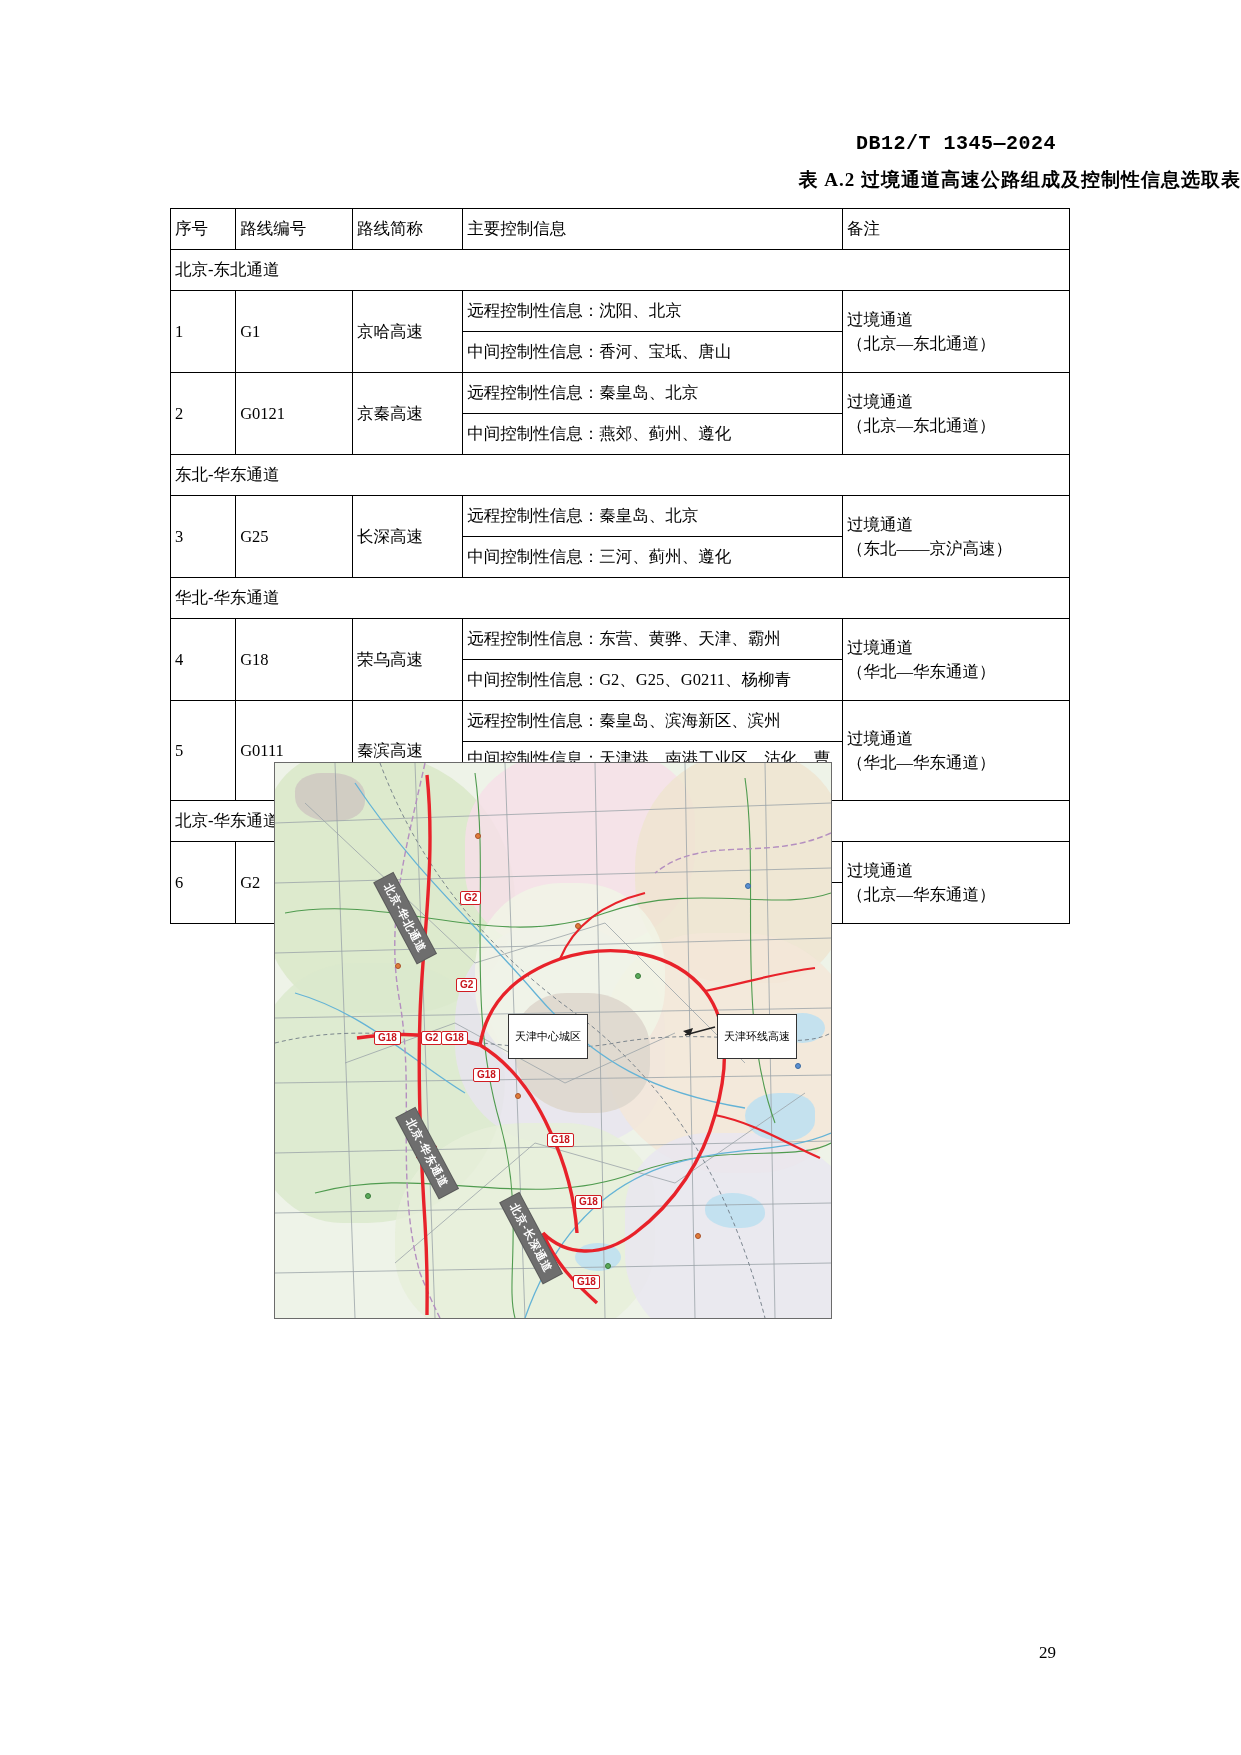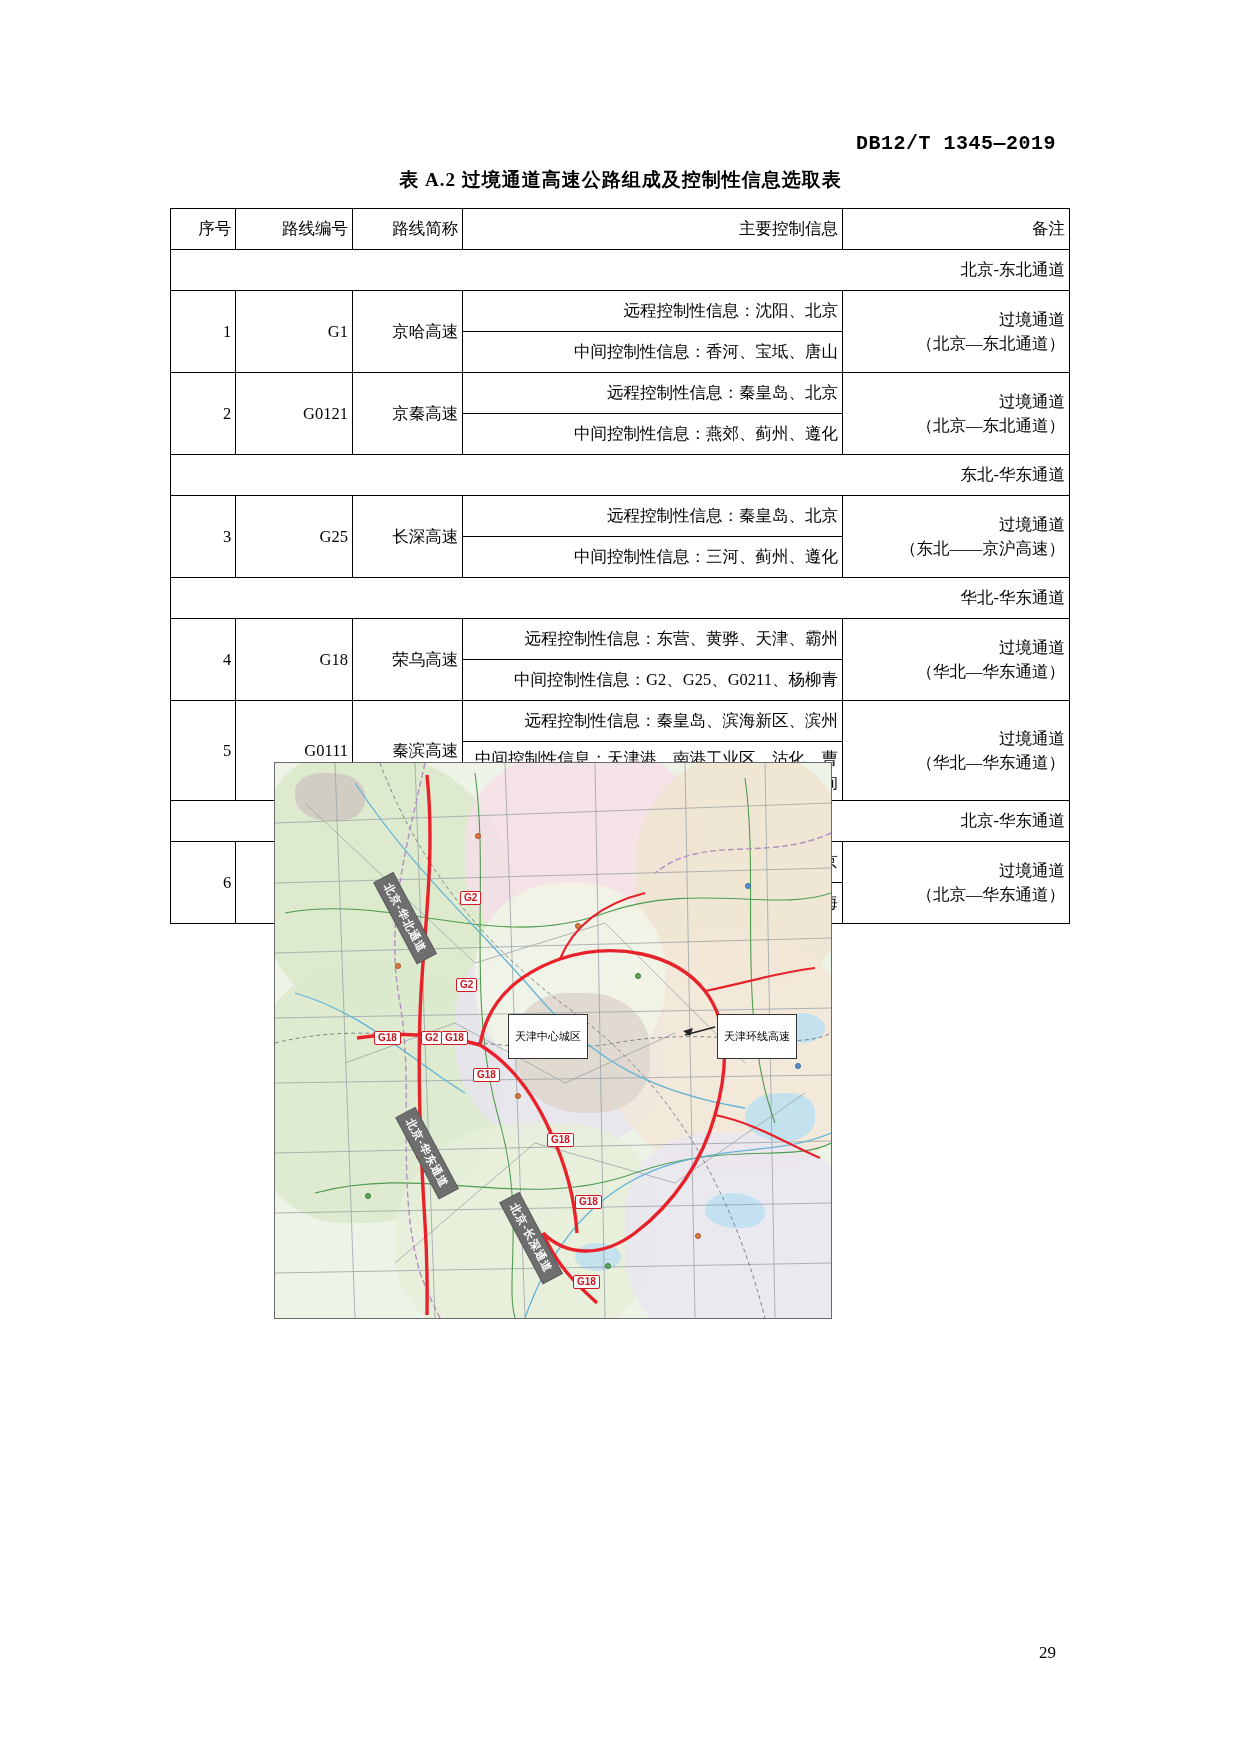--- a/index.html
+++ b/index.html
@@ -29,38 +29,38 @@
     font-size: 20px;
     font-weight: bold;
     letter-spacing: 0.5px;
     color: #000;
   }
   .table-title {
     position: absolute;
     top: 167px;
     left: 0;
     width: 1241px;
-    text-align: center;
+    text-align: right;
     font-size: 19px;
     font-weight: bold;
     letter-spacing: 1px;
   }
   table.main {
     position: absolute;
     top: 208px;
     left: 170px;
     width: 900px;
     border-collapse: collapse;
     font-size: 16.5px;
     table-layout: fixed;
   }
   table.main td {
     border: 1px solid #000;
     padding: 5px 4px;
-    text-align: right;
+    text-align: left;
     vertical-align: middle;
     line-height: 1.45;
     height: 30px;
   }
   td.info {
     text-align: center;
   }
   td.section {
     font-weight: normal;
   }
@@ -196,21 +196,21 @@
     right: 185px;
     font-size: 17px;
     margin-left: 8px;
   }
 </style>
 </head>
 <body>
 
 <div class="page">
 
-  <div class="header-code">DB12/T 1345—2019</div>
+  <div class="header-code">DB12/T 1345—2024</div>
 
   <div class="table-title">表 A.2   过境通道高速公路组成及控制性信息选取表</div>
 
   <table class="main">
     <colgroup>
       <col class="col-no">
       <col class="col-code">
       <col class="col-short">
       <col class="col-info">
       <col class="col-remark">

